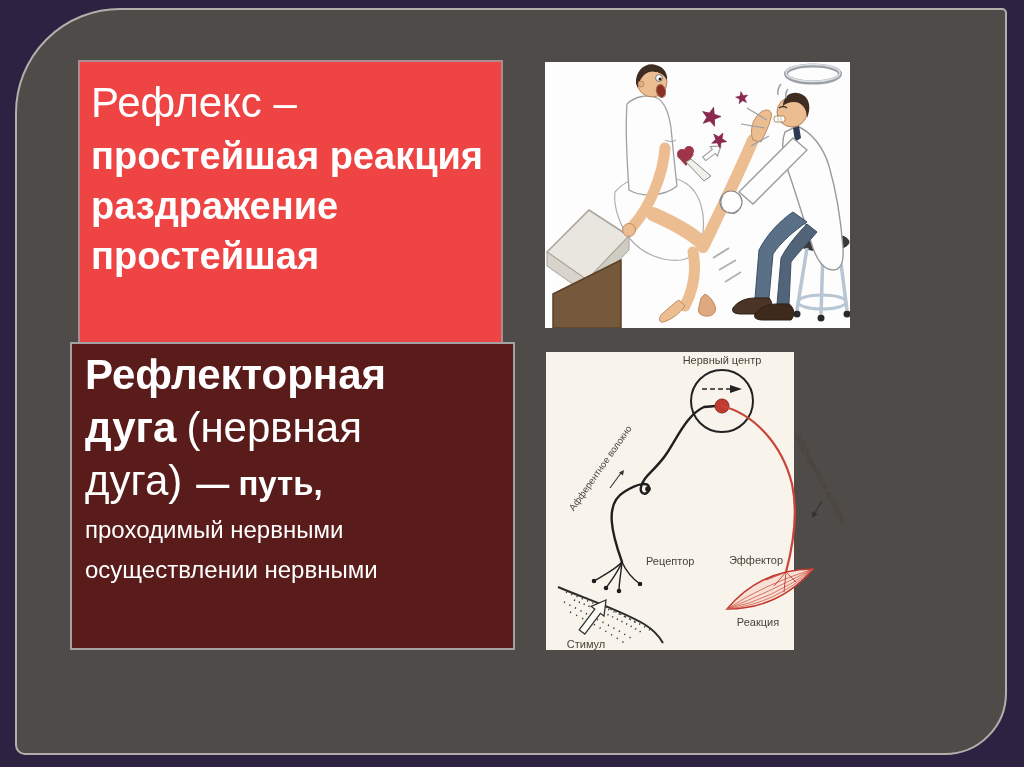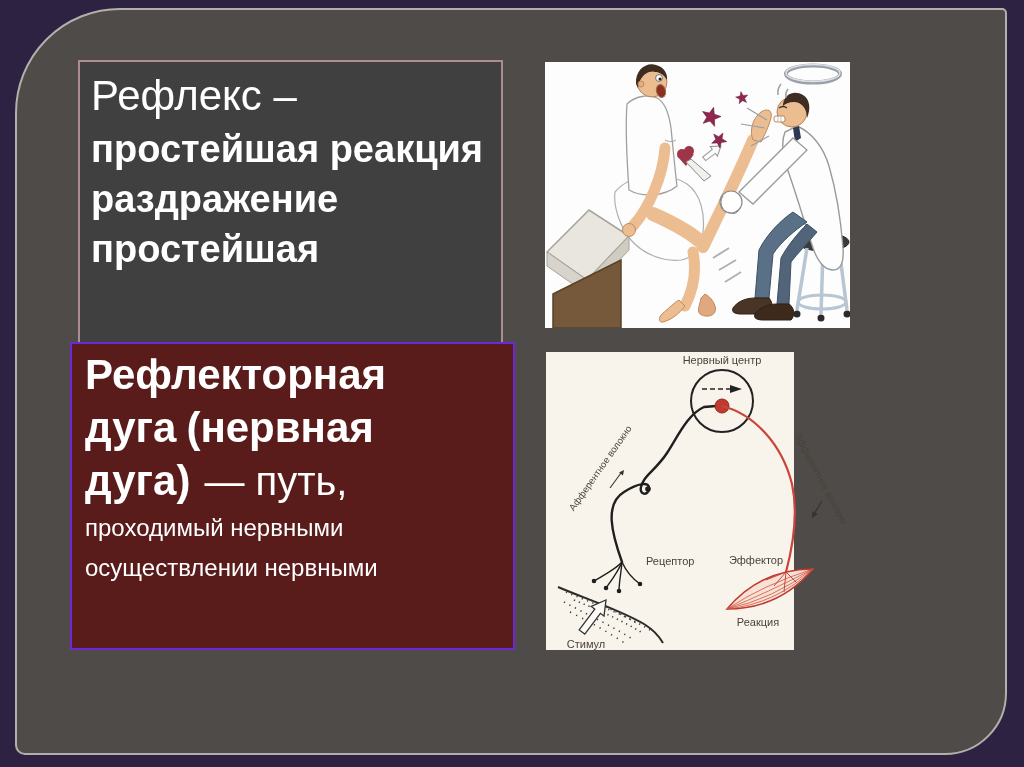--- a/index.html
+++ b/index.html
@@ -9,35 +9,35 @@
     font-family:"Liberation Sans",sans-serif;
   }
   .panel{
     position:absolute;left:15px;top:8px;width:992px;height:747px;
     background:#4e4b48;border:2px solid #b3b0ac;
     border-radius:105px 5px 62px 10px;box-sizing:border-box;
   }
   
   .box1{
     position:absolute;left:78px;top:60px;width:425px;height:284px;
-    background:#404040;border:2px solid #ad8d90;box-sizing:border-box;
-    padding:6px 6px 0 11px;color:#ffffff;z-index:3;
+    background:#ef4444;border:2px solid #ad8d90;box-sizing:border-box;
+    padding:13px 6px 0 11px;color:#ffffff;z-index:3;
   }
   .box1 .t1{font-size:42px;line-height:56px;font-weight:400;}
   .box1 .t2{font-size:38px;line-height:50px;font-weight:700;}
   
   .box2{
     position:absolute;left:70px;top:342px;width:445px;height:308px;
-    background:#591c1b;border:2px solid #6d28d9;box-sizing:border-box;
+    background:#591c1b;border:2px solid #a3a3a3;box-sizing:border-box;
     padding:4px 4px 0 13px;color:#ffffff;z-index:3;
   }
   .box2 .big{font-size:42px;line-height:53px;font-weight:700;}
-  .box2 .lg-reg{font-size:42px;font-weight:700;}
+  .box2 .lg-reg{font-size:42px;font-weight:400;}
   .box2 .sp{margin-left:10px;}
-  .box2 .sm{font-size:40px;font-weight:400;margin-left:14px;}
+  .box2 .sm{font-size:33px;font-weight:700;margin-left:14px;}
   .box2 .small-line{font-size:24px;line-height:40px;font-weight:400;}
   
   .img1{
     position:absolute;left:545px;top:62px;width:305px;height:266px;
     background:#fdfdfd;z-index:2;
   }
   .img2{
     position:absolute;left:546px;top:352px;width:248px;height:298px;
     background:#f8f4ec;z-index:2;
   }

